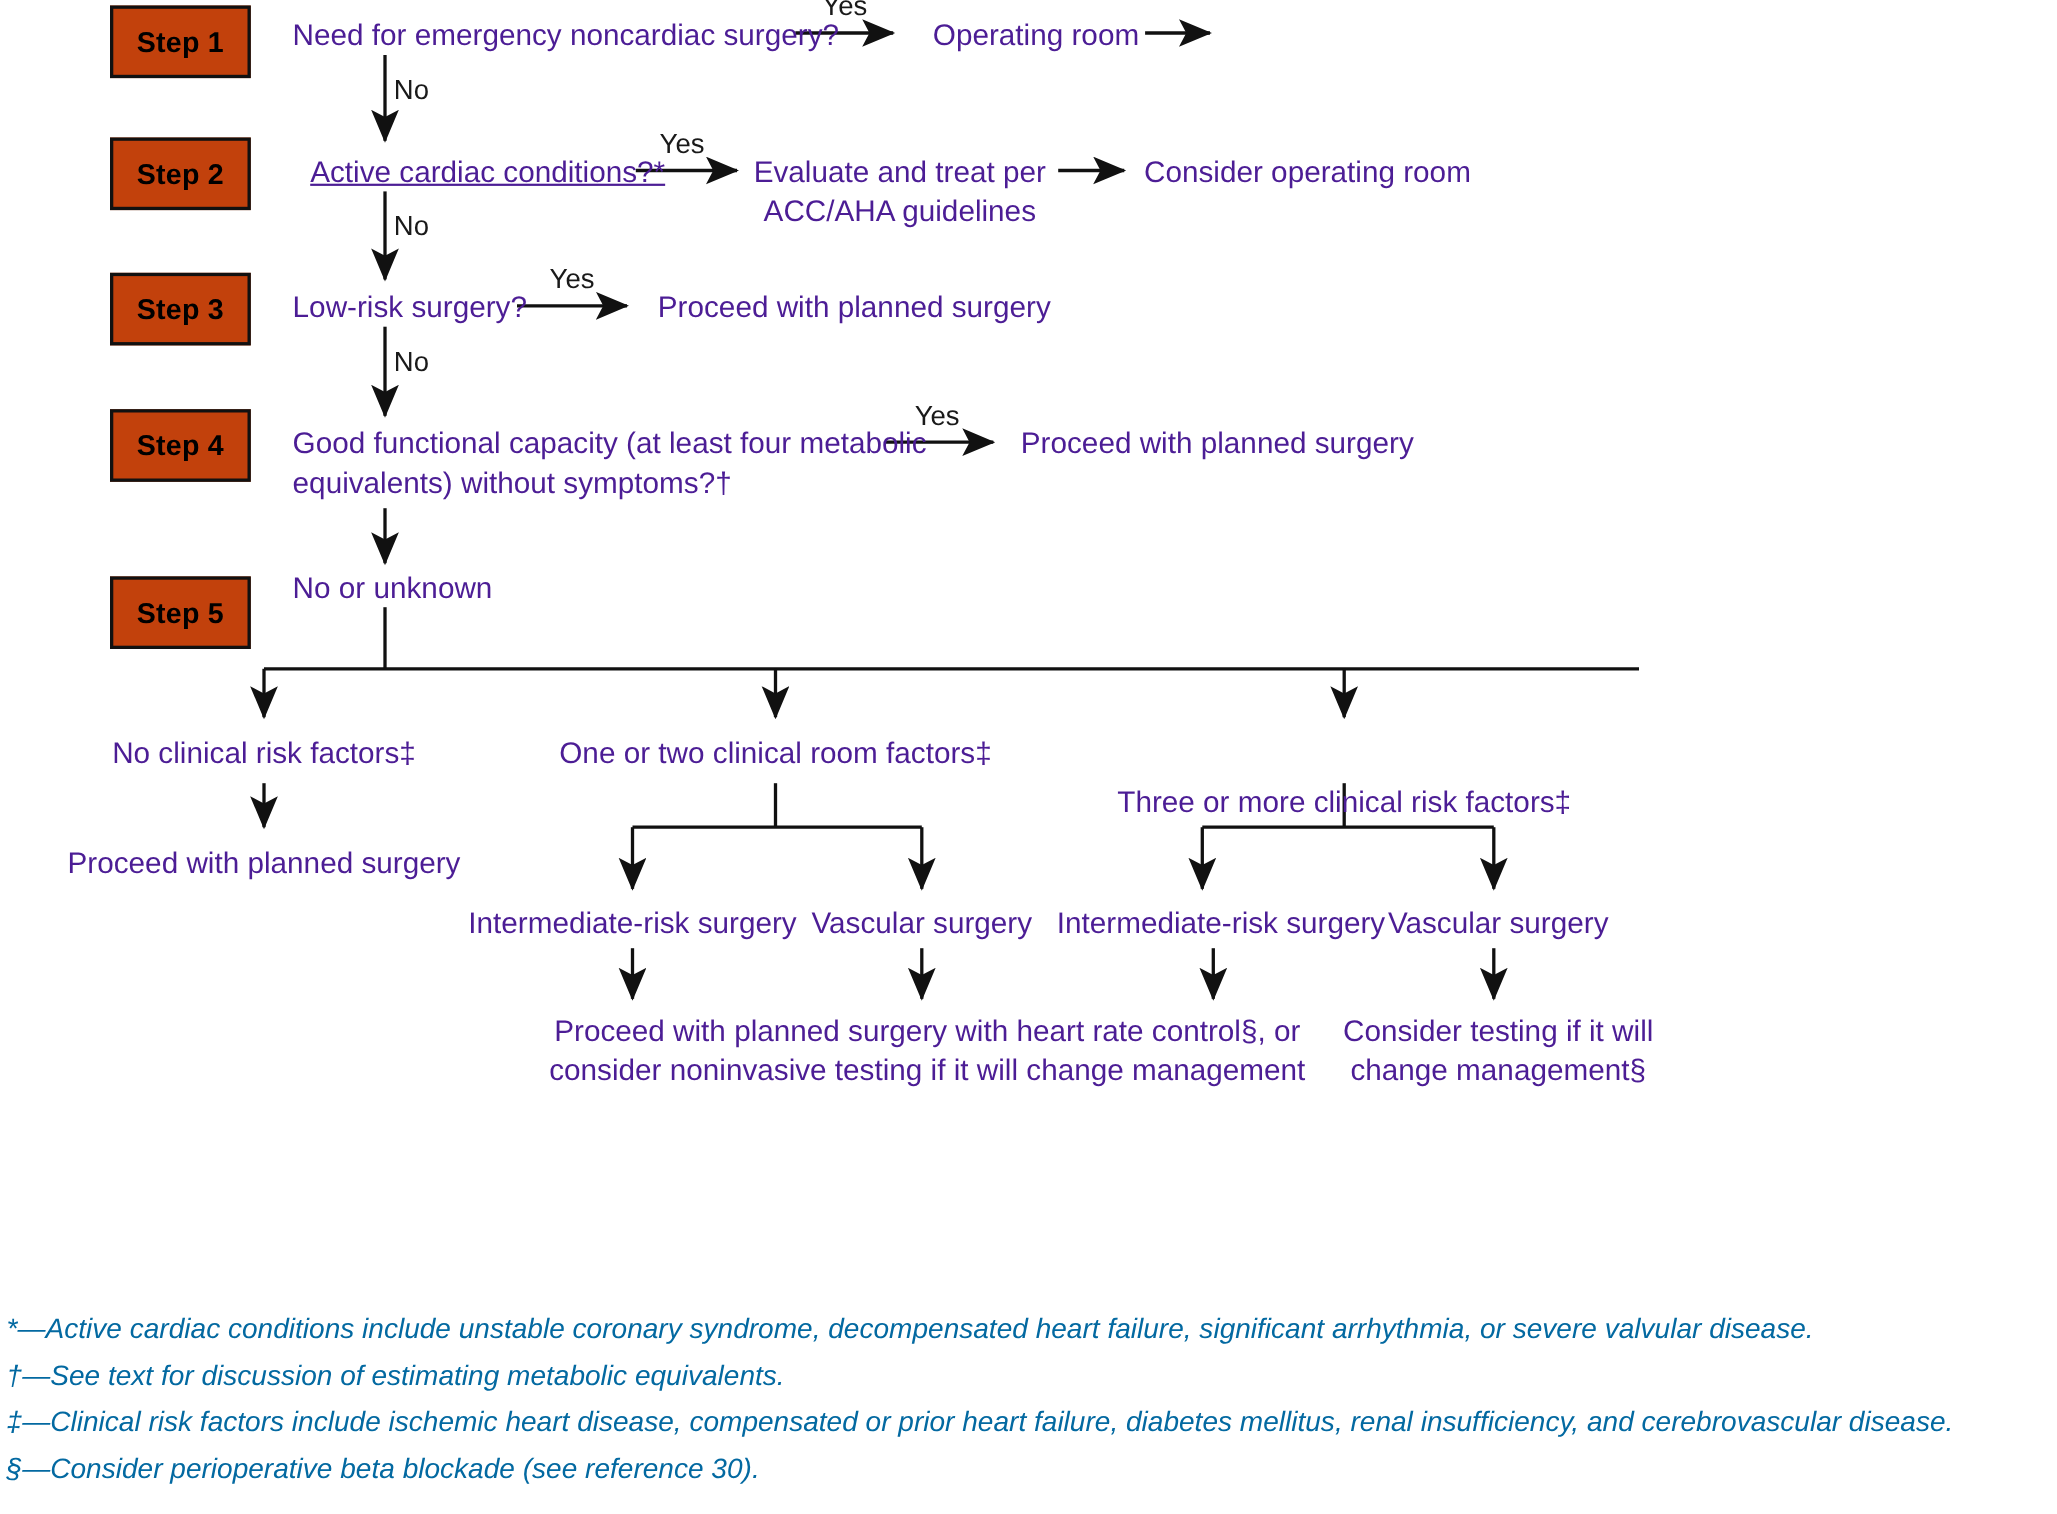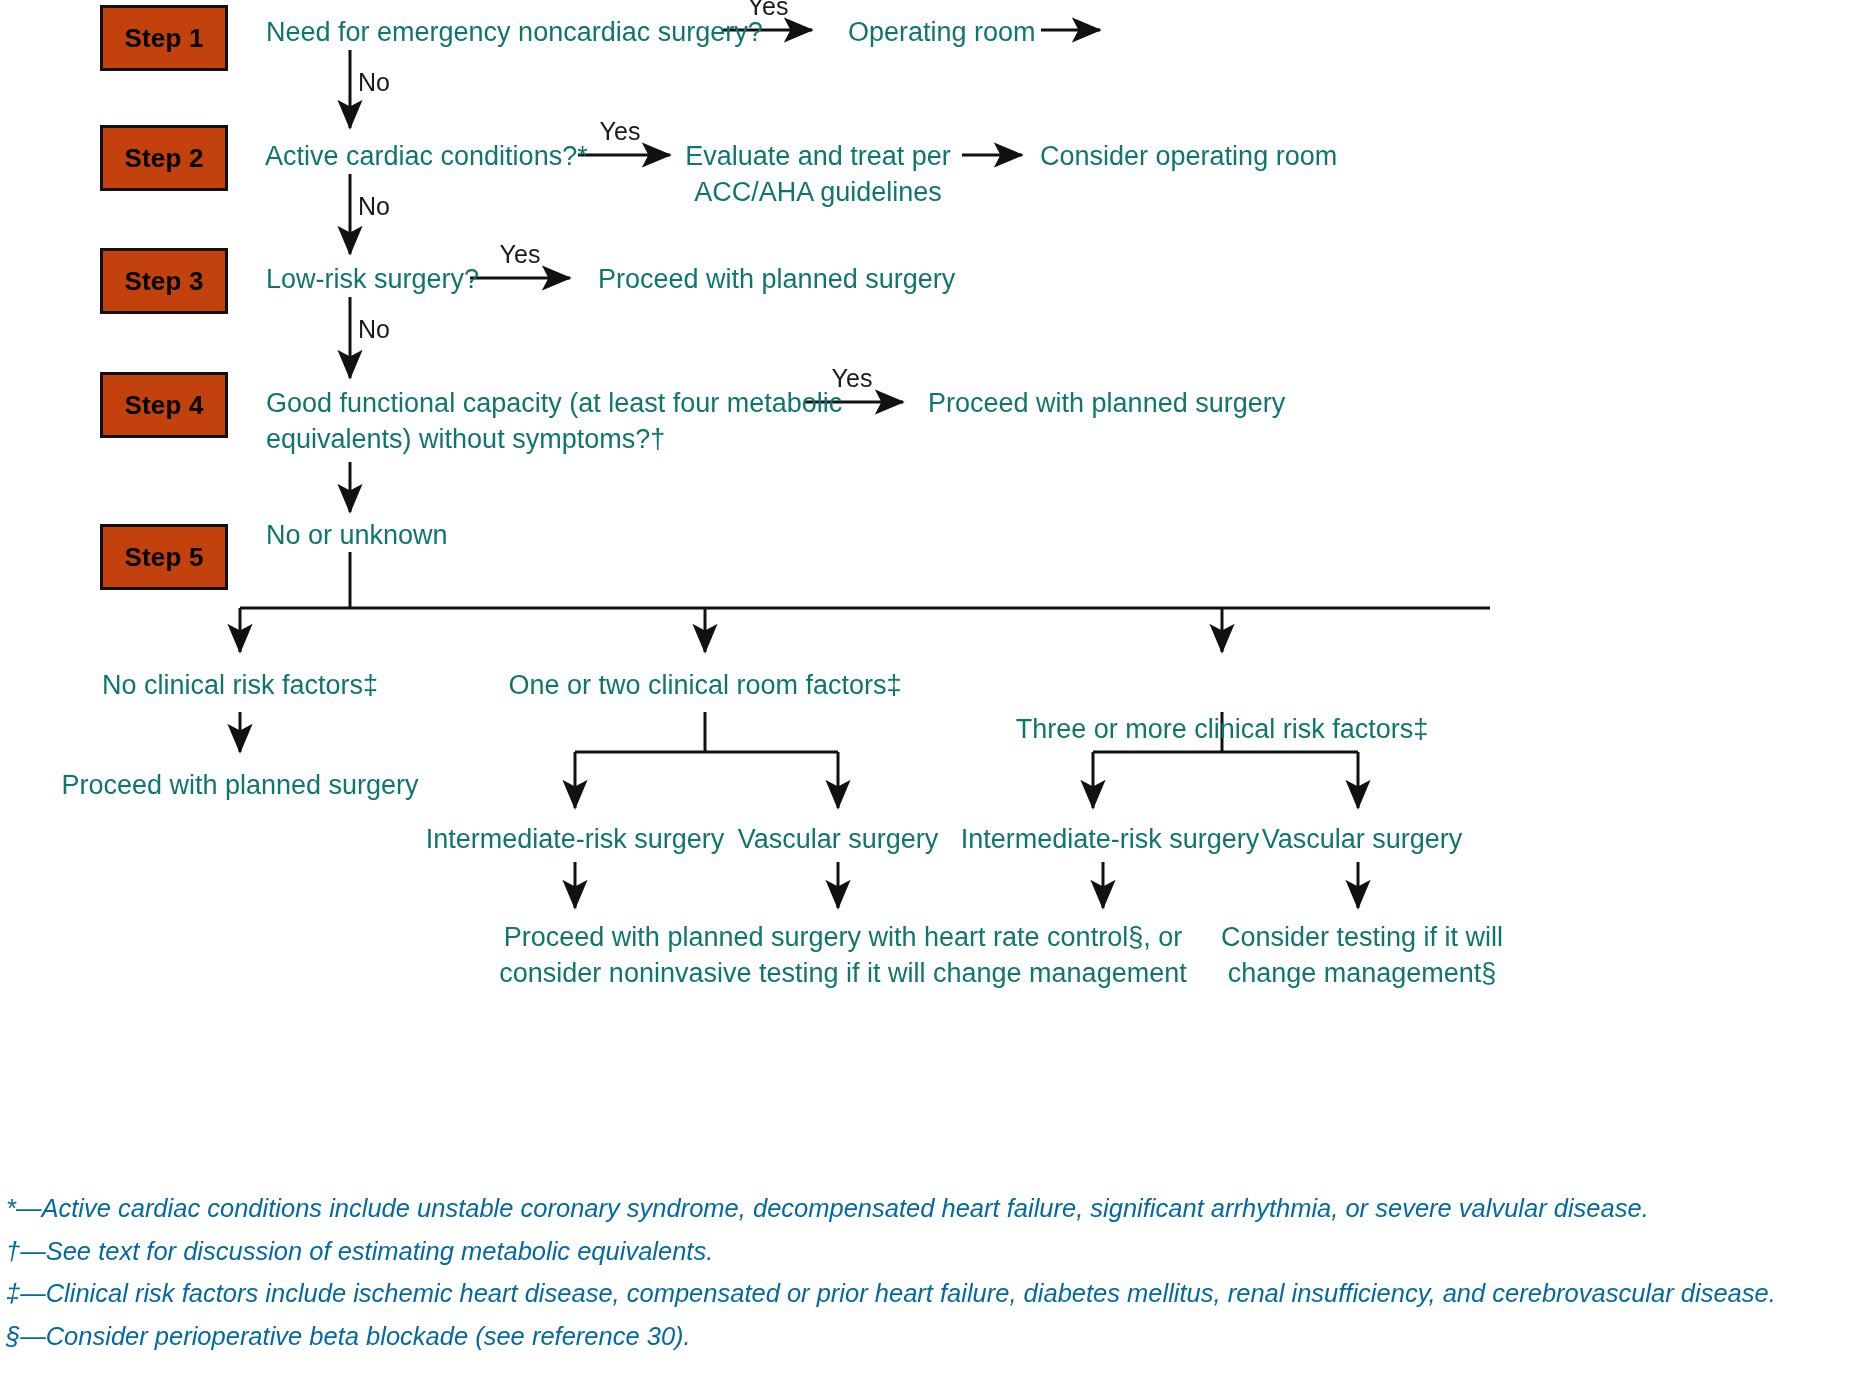--- a/index.html
+++ b/index.html
@@ -35,21 +35,21 @@
     justify-content: center;
     font-weight: bold;
     font-size: 26px;
     letter-spacing: 0.2px;
     color: #000000;
   }
   .node {
     position: absolute;
     font-size: 27px;
     line-height: 1.33;
-    color: #0f766e;
+    color: #4c1d95;
     white-space: pre-line;
   }
   .node.center {
     text-align: center;
     transform: translateX(-50%);
   }
   .node.left {
     text-align: left;
   }
   .edge-label {
@@ -138,21 +138,21 @@
   <div class="step-box" style="left:100px; top:125px; width:122px; height:60px;">Step 2</div>
   <div class="step-box" style="left:100px; top:248px; width:122px; height:60px;">Step 3</div>
   <div class="step-box" style="left:100px; top:372px; width:122px; height:60px;">Step 4</div>
   <div class="step-box" style="left:100px; top:492px; width:122px; height:60px;margin-top:32px;">Step 5</div>
 
   <div class="node left" style="left:266px; top:15px;">Need for emergency noncardiac surgery?</div>
   <div class="edge-label" style="left:768px; top:-8px;">Yes</div>
   <div class="edge-label" style="left:374px; top:68px;">No</div>
   <div class="node left" style="left:848px; top:15px;">Operating room</div>
 
-  <div class="node left" style="left:265px; top:139px;">Active cardiac conditions?*</div>
+  <div class="node left" style="left:282px; top:139px;text-decoration:underline;">Active cardiac conditions?*</div>
   <div class="edge-label" style="left:620px; top:117px;">Yes</div>
   <div class="edge-label" style="left:374px; top:192px;">No</div>
   <div class="node center" style="left:818px; top:139px;">Evaluate and treat per
 ACC/AHA guidelines</div>
   <div class="node left" style="left:1040px; top:139px;">Consider operating room</div>
 
   <div class="node left" style="left:266px; top:262px;">Low-risk surgery?</div>
   <div class="edge-label" style="left:520px; top:240px;">Yes</div>
   <div class="edge-label" style="left:374px; top:315px;">No</div>
   <div class="node left" style="left:598px; top:262px;">Proceed with planned surgery</div>

